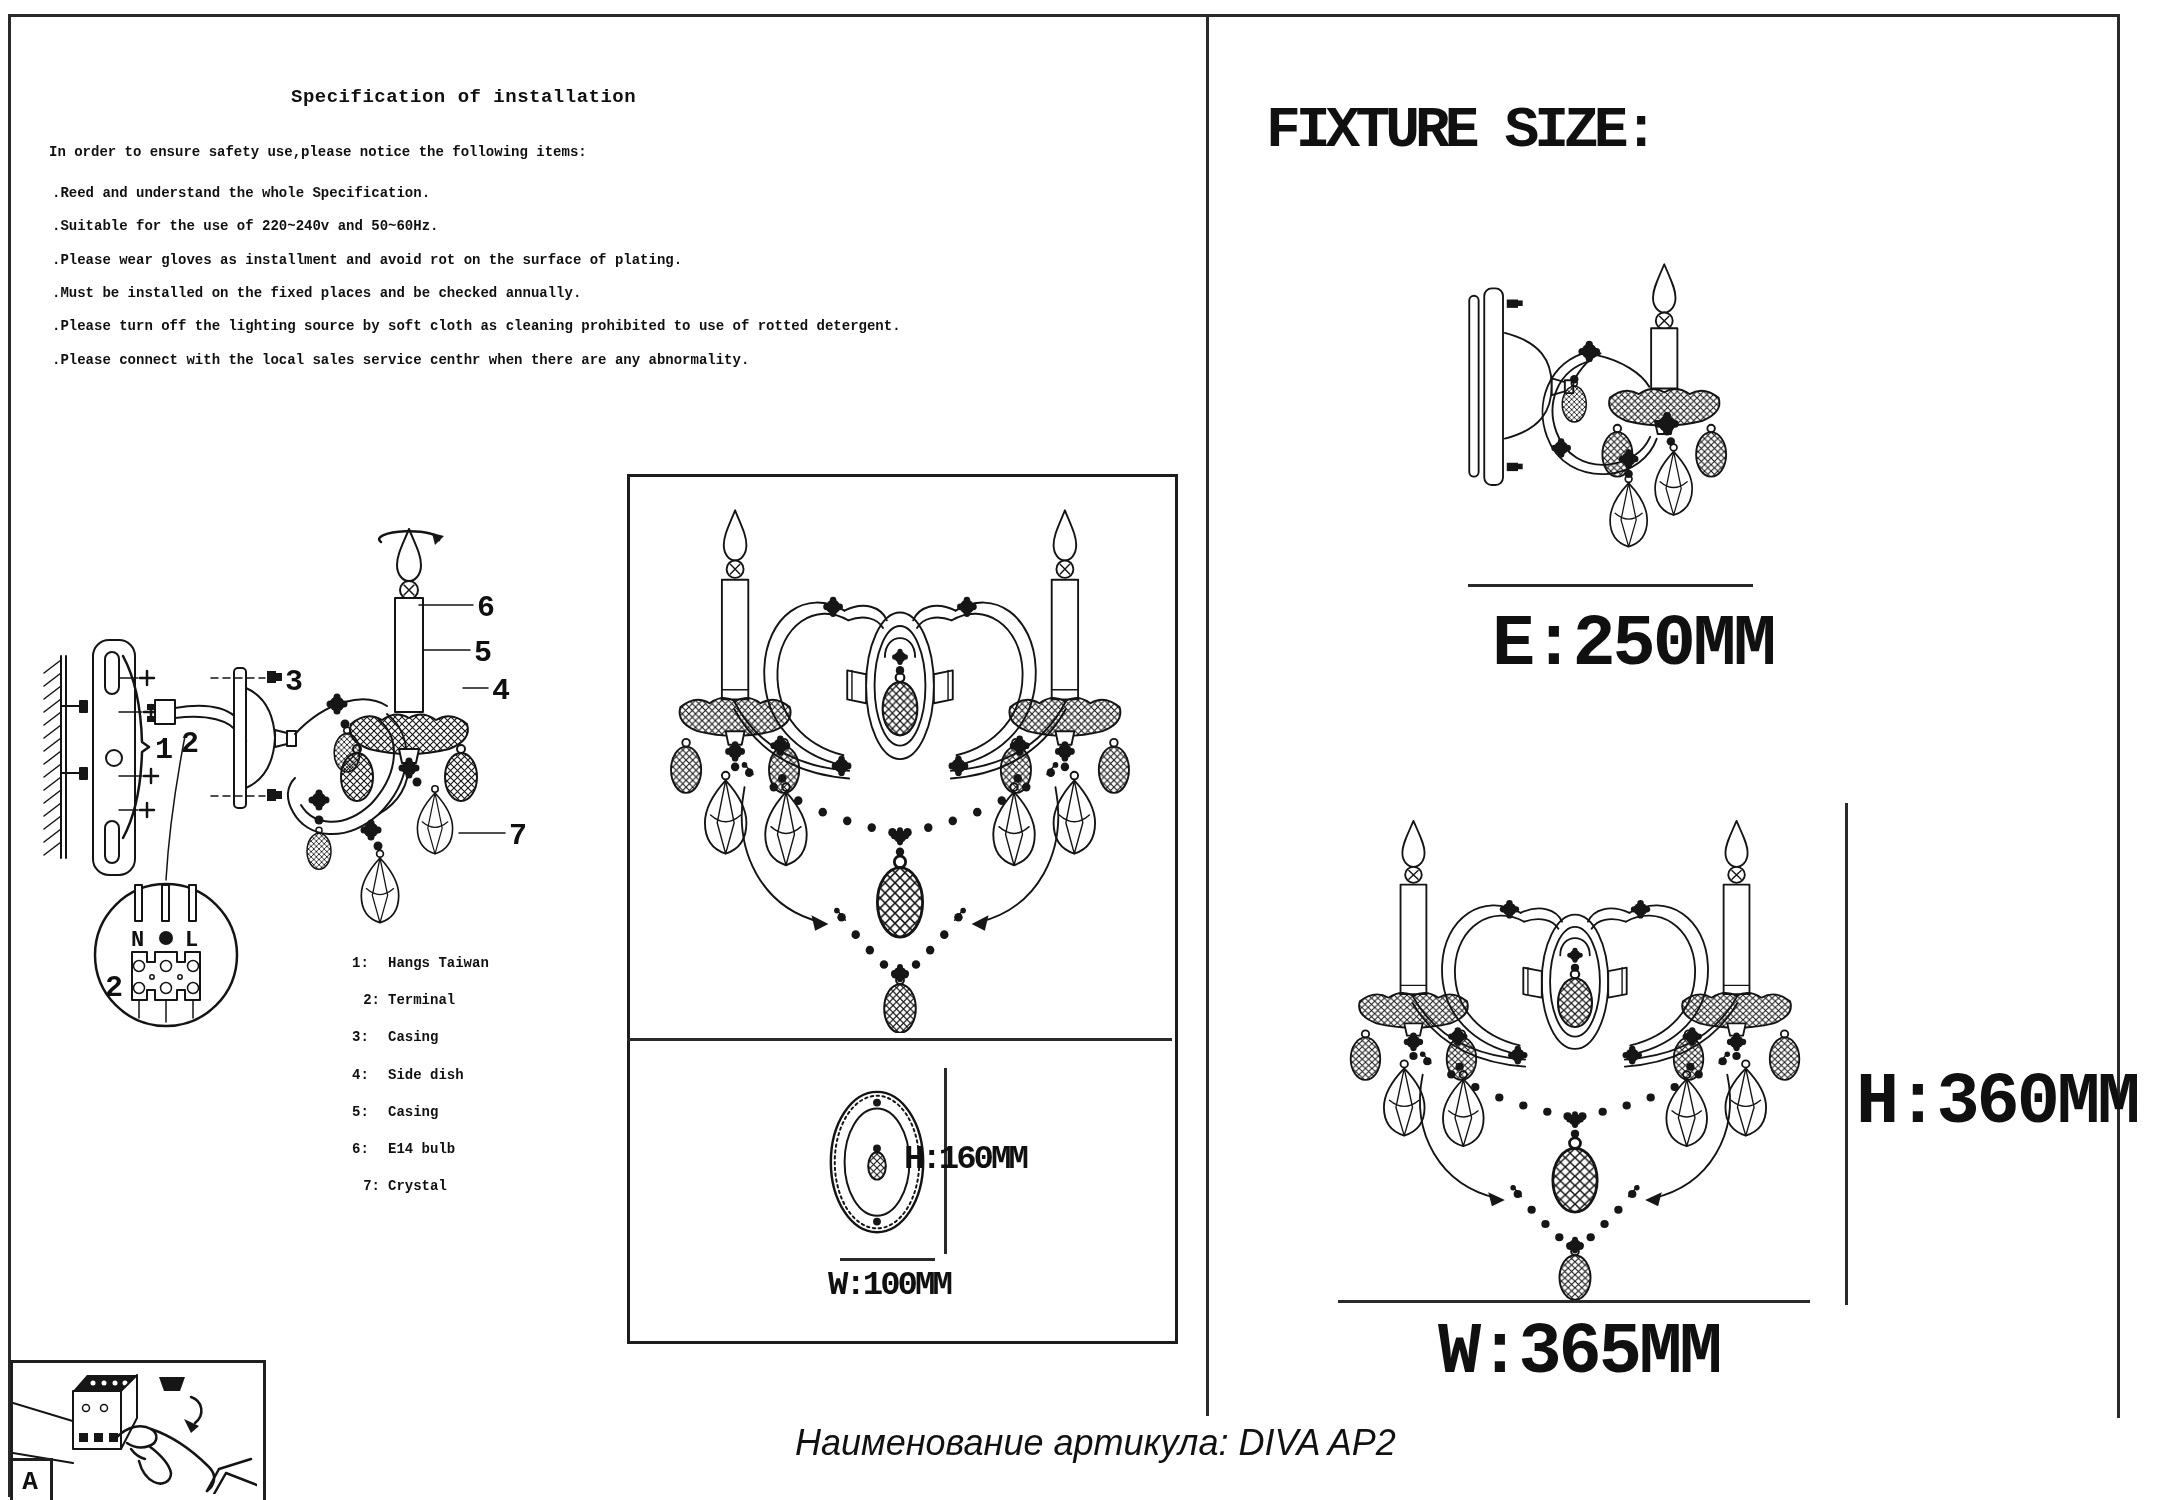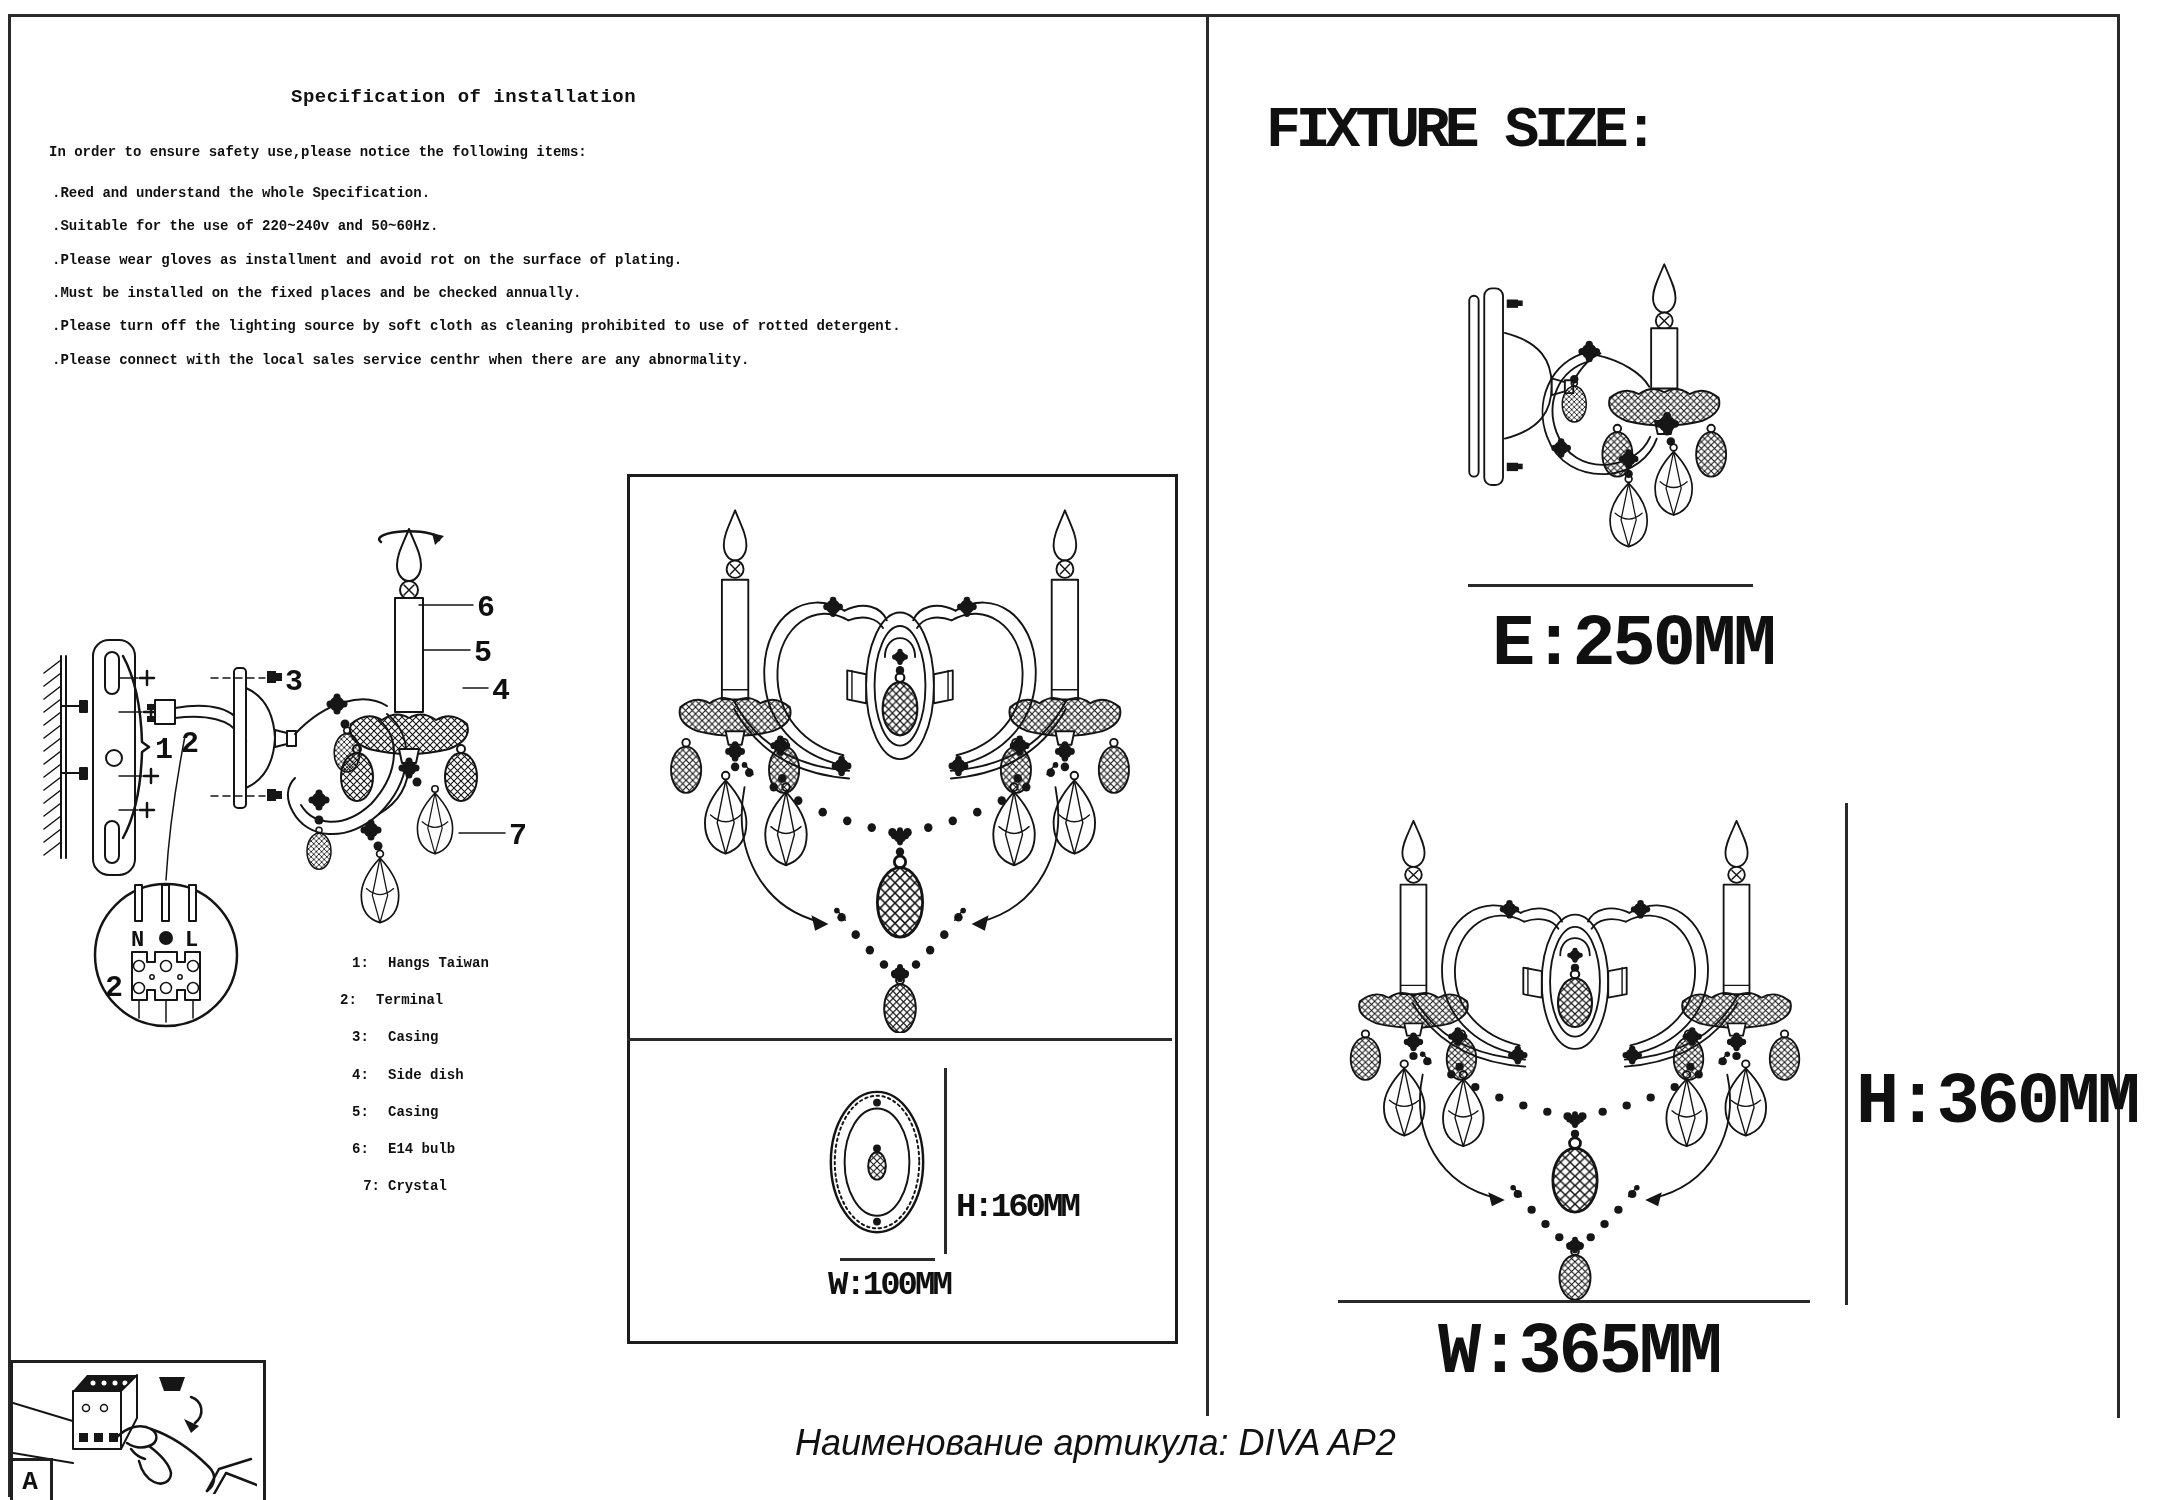--- a/index.html
+++ b/index.html
@@ -236,21 +236,21 @@
         <circle class="s sw15" cx="158" cy="460" r="5.5"></circle>
       <circle class="s sw15" cx="117" cy="449" r="2.2"></circle>
         <circle class="s sw15" cx="145" cy="449" r="2.2"></circle>
       <path class="s sw15" d="M104,472 V490 M131,472 V494 M158,472 V490"></path>
       <text class="svgtxt" x="70" y="468">2</text>
     </g>
   </svg>
 
   <div>
     <div class="abs mono bodytxt" style="left:352px;top:955px;"><span class="part-num">1:</span><span class="part-label">Hangs Taiwan</span></div>
-    <div class="abs mono bodytxt" style="left:340px;top:992px;"><span class="part-num">2:</span><span class="part-label">Terminal</span></div>
+    <div class="abs mono bodytxt" style="left:352px;top:992px;text-align:right;"><span class="part-num">2:</span><span class="part-label">Terminal</span></div>
     <div class="abs mono bodytxt" style="left:352px;top:1029px;"><span class="part-num">3:</span><span class="part-label">Casing</span></div>
     <div class="abs mono bodytxt" style="left:352px;top:1067px;"><span class="part-num">4:</span><span class="part-label">Side dish</span></div>
     <div class="abs mono bodytxt" style="left:352px;top:1104px;"><span class="part-num">5:</span><span class="part-label">Casing</span></div>
     <div class="abs mono bodytxt" style="left:352px;top:1141px;"><span class="part-num">6:</span><span class="part-label">E14 bulb</span></div>
     <div class="abs mono bodytxt" style="left:352px;top:1178px;text-align:right;"><span class="part-num">7:</span><span class="part-label">Crystal</span></div>
   </div>
 
   <div class="center-box" style="left:627px;top:474px;width:545px;height:864px;"></div>
   <div class="rule" style="left:627px;top:1038px;width:545px;height:3px;"></div>
   <svg class="abs" style="left:655px;top:493px;" width="490" height="540" viewBox="0 0 520 560" preserveAspectRatio="none">
@@ -260,21 +260,21 @@
   <svg class="abs" style="left:822px;top:1086px;" width="110" height="156" viewBox="0 0 112 160" preserveAspectRatio="none">
     <ellipse class="s sw25" cx="56" cy="78" rx="47" ry="72"></ellipse>
     <ellipse class="s" cx="56" cy="78" rx="43" ry="68" stroke-width="7" stroke-dasharray="2.5 3.5"></ellipse>
     <ellipse class="s" cx="56" cy="78" rx="33" ry="55"></ellipse>
     <circle cx="56" cy="64" r="4" class="dark"></circle>
     <ellipse class="lat" cx="56" cy="82" rx="9" ry="14"></ellipse>
     <circle cx="56" cy="17" r="4" class="dark"></circle>
     <circle cx="56" cy="139" r="4" class="dark"></circle>
   </svg>
   <div class="rule" style="left:944px;top:1068px;width:3px;height:186px;"></div>
-  <div class="abs mono small-dim" style="left:956px;top:1140px;margin-top:48px;">H:160MM</div>
+  <div class="abs mono small-dim" style="left:904px;top:1140px;">H:160MM</div>
   <div class="rule" style="left:840px;top:1258px;width:95px;height:3px;"></div>
   <div class="abs mono small-dim" style="left:828px;top:1266px;">W:100MM</div>
 
   <div class="abs mono fixture-title" style="left:1266px;top:98px;">FIXTURE SIZE:</div>
 
   <svg class="abs" style="left:1458px;top:242px;" width="300" height="320" viewBox="0 0 320 345" preserveAspectRatio="none">
     <g>
       <rect class="sf" x="12" y="58" width="10" height="195" rx="5"></rect>
       <rect class="sf" x="28" y="50" width="20" height="212" rx="8"></rect>
       <rect x="52" y="62" width="12" height="9" class="dark"></rect>

